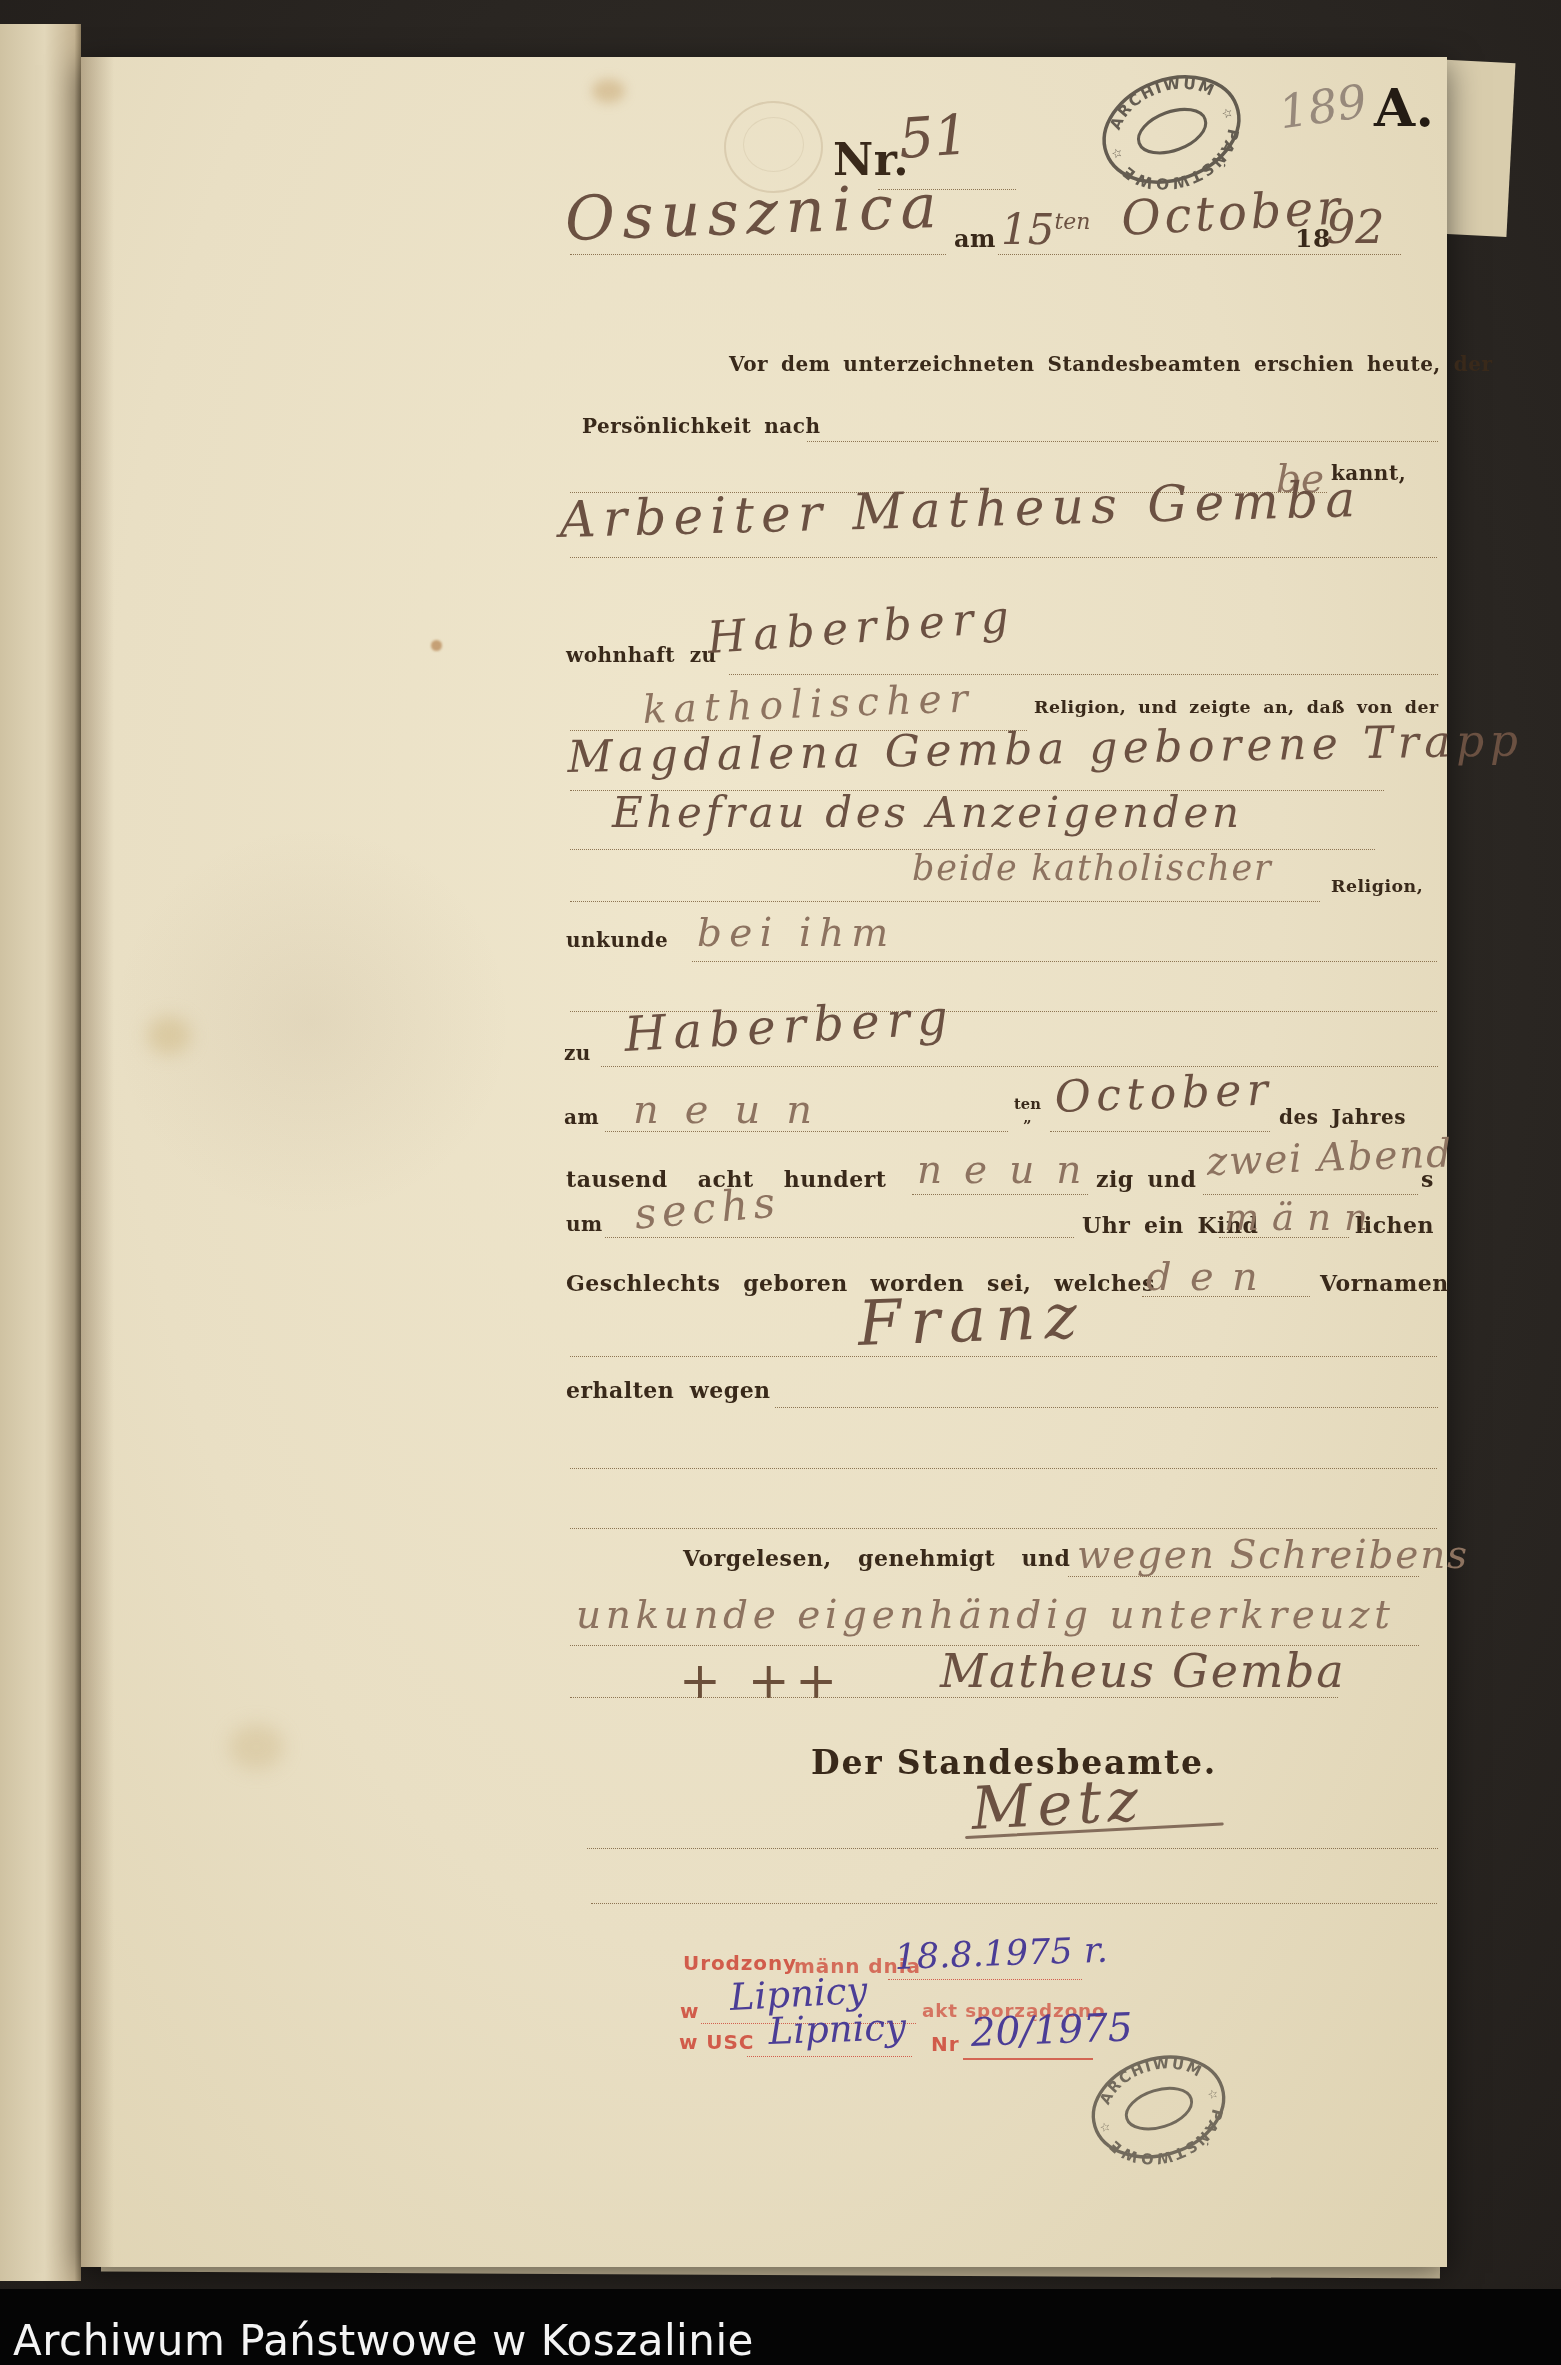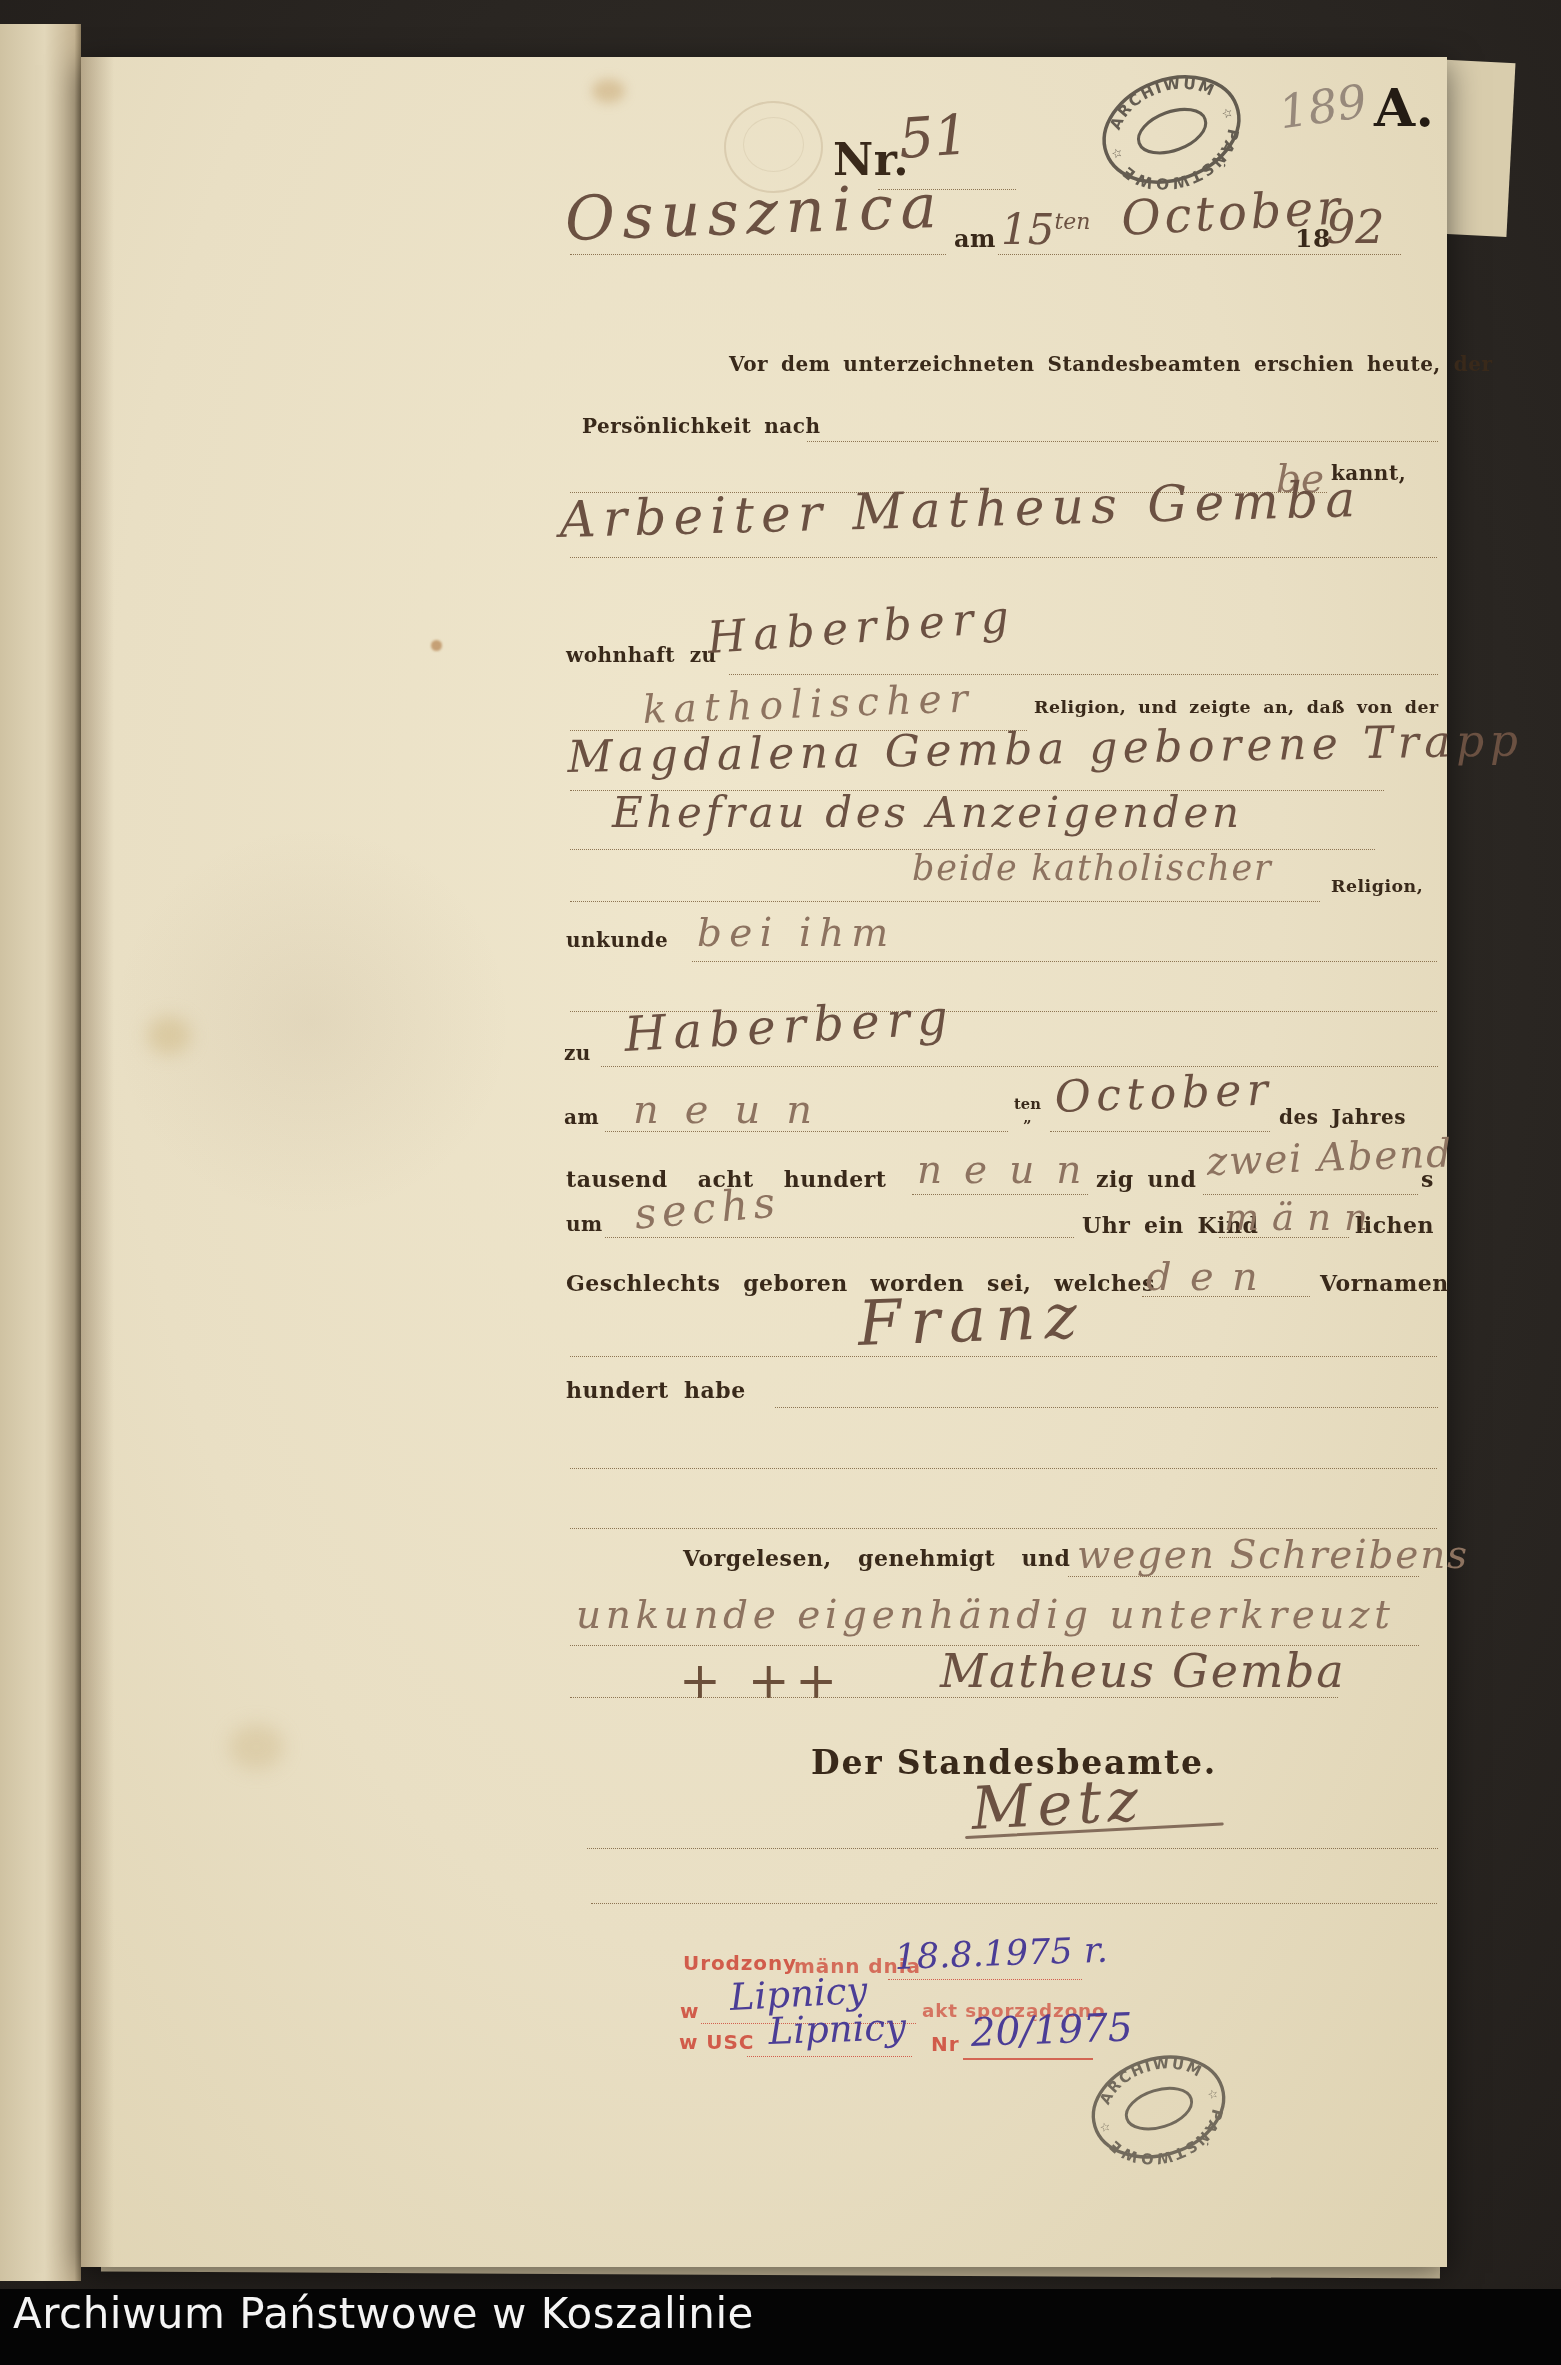--- a/index.html
+++ b/index.html
@@ -31,21 +31,21 @@
     font-size:20px;line-height:1;letter-spacing:0.9px;white-space:nowrap;opacity:.92;}
   .dl{position:absolute;height:0;border-bottom:1.8px dotted rgba(125,98,62,.85);}
   .rdl{position:absolute;height:0;border-bottom:1.8px dotted rgba(208,81,65,.9);}
   .rsl{position:absolute;height:0;border-bottom:2.8px solid rgba(208,81,65,.85);}
   .circ{position:absolute;border-radius:50%;}
   .stampsvg{position:absolute;transform-origin:center;}
   .ten-stack{position:absolute;font-family:"DejaVu Serif",serif;font-weight:700;color:#39291a;
     font-size:14.7px;line-height:.9;text-align:center;}
   .sigline{position:absolute;height:2.8px;background:rgba(107,81,66,.8);border-radius:1.8px;transform-origin:left top;}
   .footer-bar{position:absolute;left:0;top:2289px;width:1561px;height:76px;background:#050505;
-    display:flex;align-items:flex-start;}
+    display:flex;align-items:flex-end;}
   .footer-bar span{font-family:"DejaVu Sans",sans-serif;font-size:42px;color:#f4f4f4;
     padding-left:13px;letter-spacing:0.5px;}
 </style>
 </head>
 <body>
 
 <div class="scene">
 
   <div class="left-page"></div>
   <div class="underpages-top"></div>
@@ -157,21 +157,21 @@
   <span class="hw faded" style="left:1224px;top:1199px;font-size:37px;letter-spacing:13px;">männ</span>
   <span class="pr" style="left:1355px;top:1214px;font-size:22px;">lichen</span>
   <div class="dl" style="left:1219px;top:1237px;width:130px;"></div>
 
   <span class="pr" style="left:566px;top:1272px;font-size:22px;word-spacing:14.7px;">Geschlechts geboren worden sei, welches</span>
   <span class="hw faded" style="left:1146px;top:1256px;font-size:40px;letter-spacing:18.3px;">den</span>
   <div class="dl" style="left:1142px;top:1296px;width:168px;"></div>
   <span class="pr" style="left:1320px;top:1272px;font-size:22px;">Vornamen</span>
   <span class="hw" style="left:857px;top:1293px;font-size:62px;letter-spacing:9.2px;transform:rotate(-2deg);">Franz</span>
   <div class="dl" style="left:570px;top:1356px;width:867px;"></div>
-  <span class="pr" style="left:566px;top:1379px;font-size:22px;word-spacing:7.3px;">hundert habe</span>
+  <span class="pr" style="left:566px;top:1379px;font-size:22px;word-spacing:7.3px;">erhalten wegen</span>
   <div class="dl" style="left:775px;top:1407px;width:663px;"></div>
   <div class="dl" style="left:570px;top:1468px;width:867px;"></div>
   <div class="dl" style="left:570px;top:1528px;width:867px;"></div>
 
   <span class="pr" style="left:683px;top:1547px;font-size:22px;word-spacing:18.3px;">Vorgelesen, genehmigt und</span>
   <span class="hw faded" style="left:1077px;top:1535px;font-size:39px;letter-spacing:1.8px;">wegen Schreibens</span>
   <div class="dl" style="left:1068px;top:1576px;width:351px;"></div>
   <span class="hw faded" style="left:576px;top:1595px;font-size:39px;letter-spacing:4.6px;">unkunde eigenhändig unterkreuzt</span>
   <div class="dl" style="left:570px;top:1645px;width:849px;"></div>
   <span class="hw" style="left:679px;top:1656px;font-size:50px;letter-spacing:5.5px;color:#6b4f3a;">+ ++</span>

